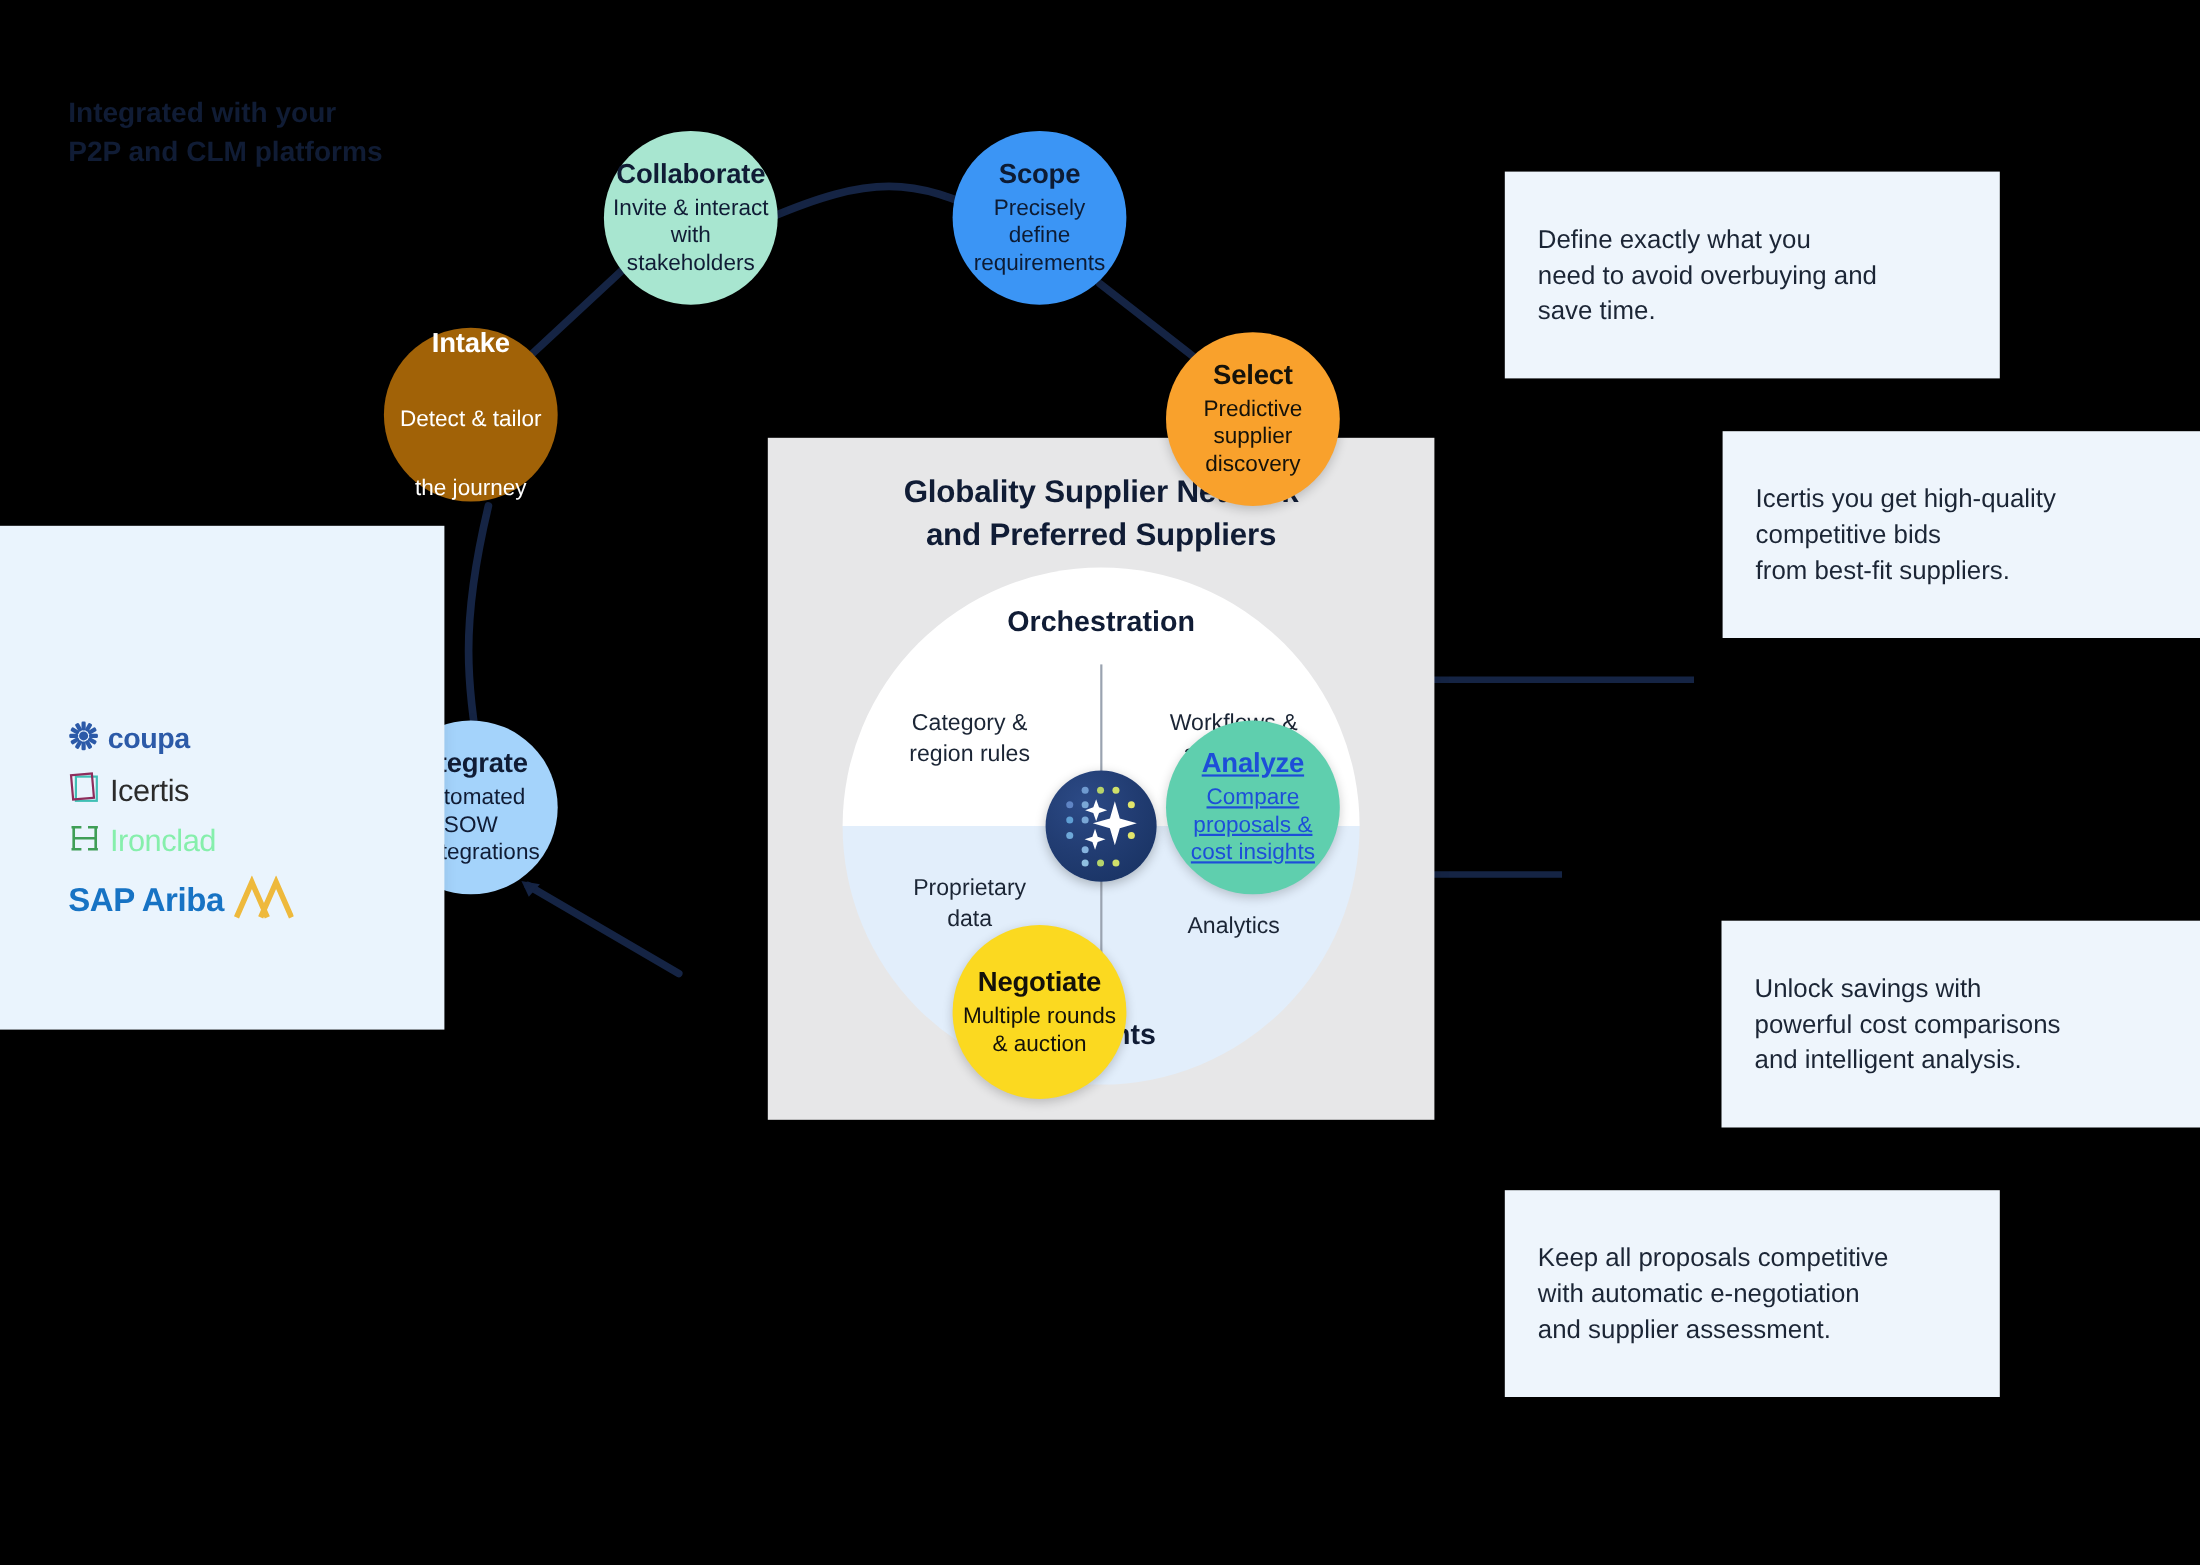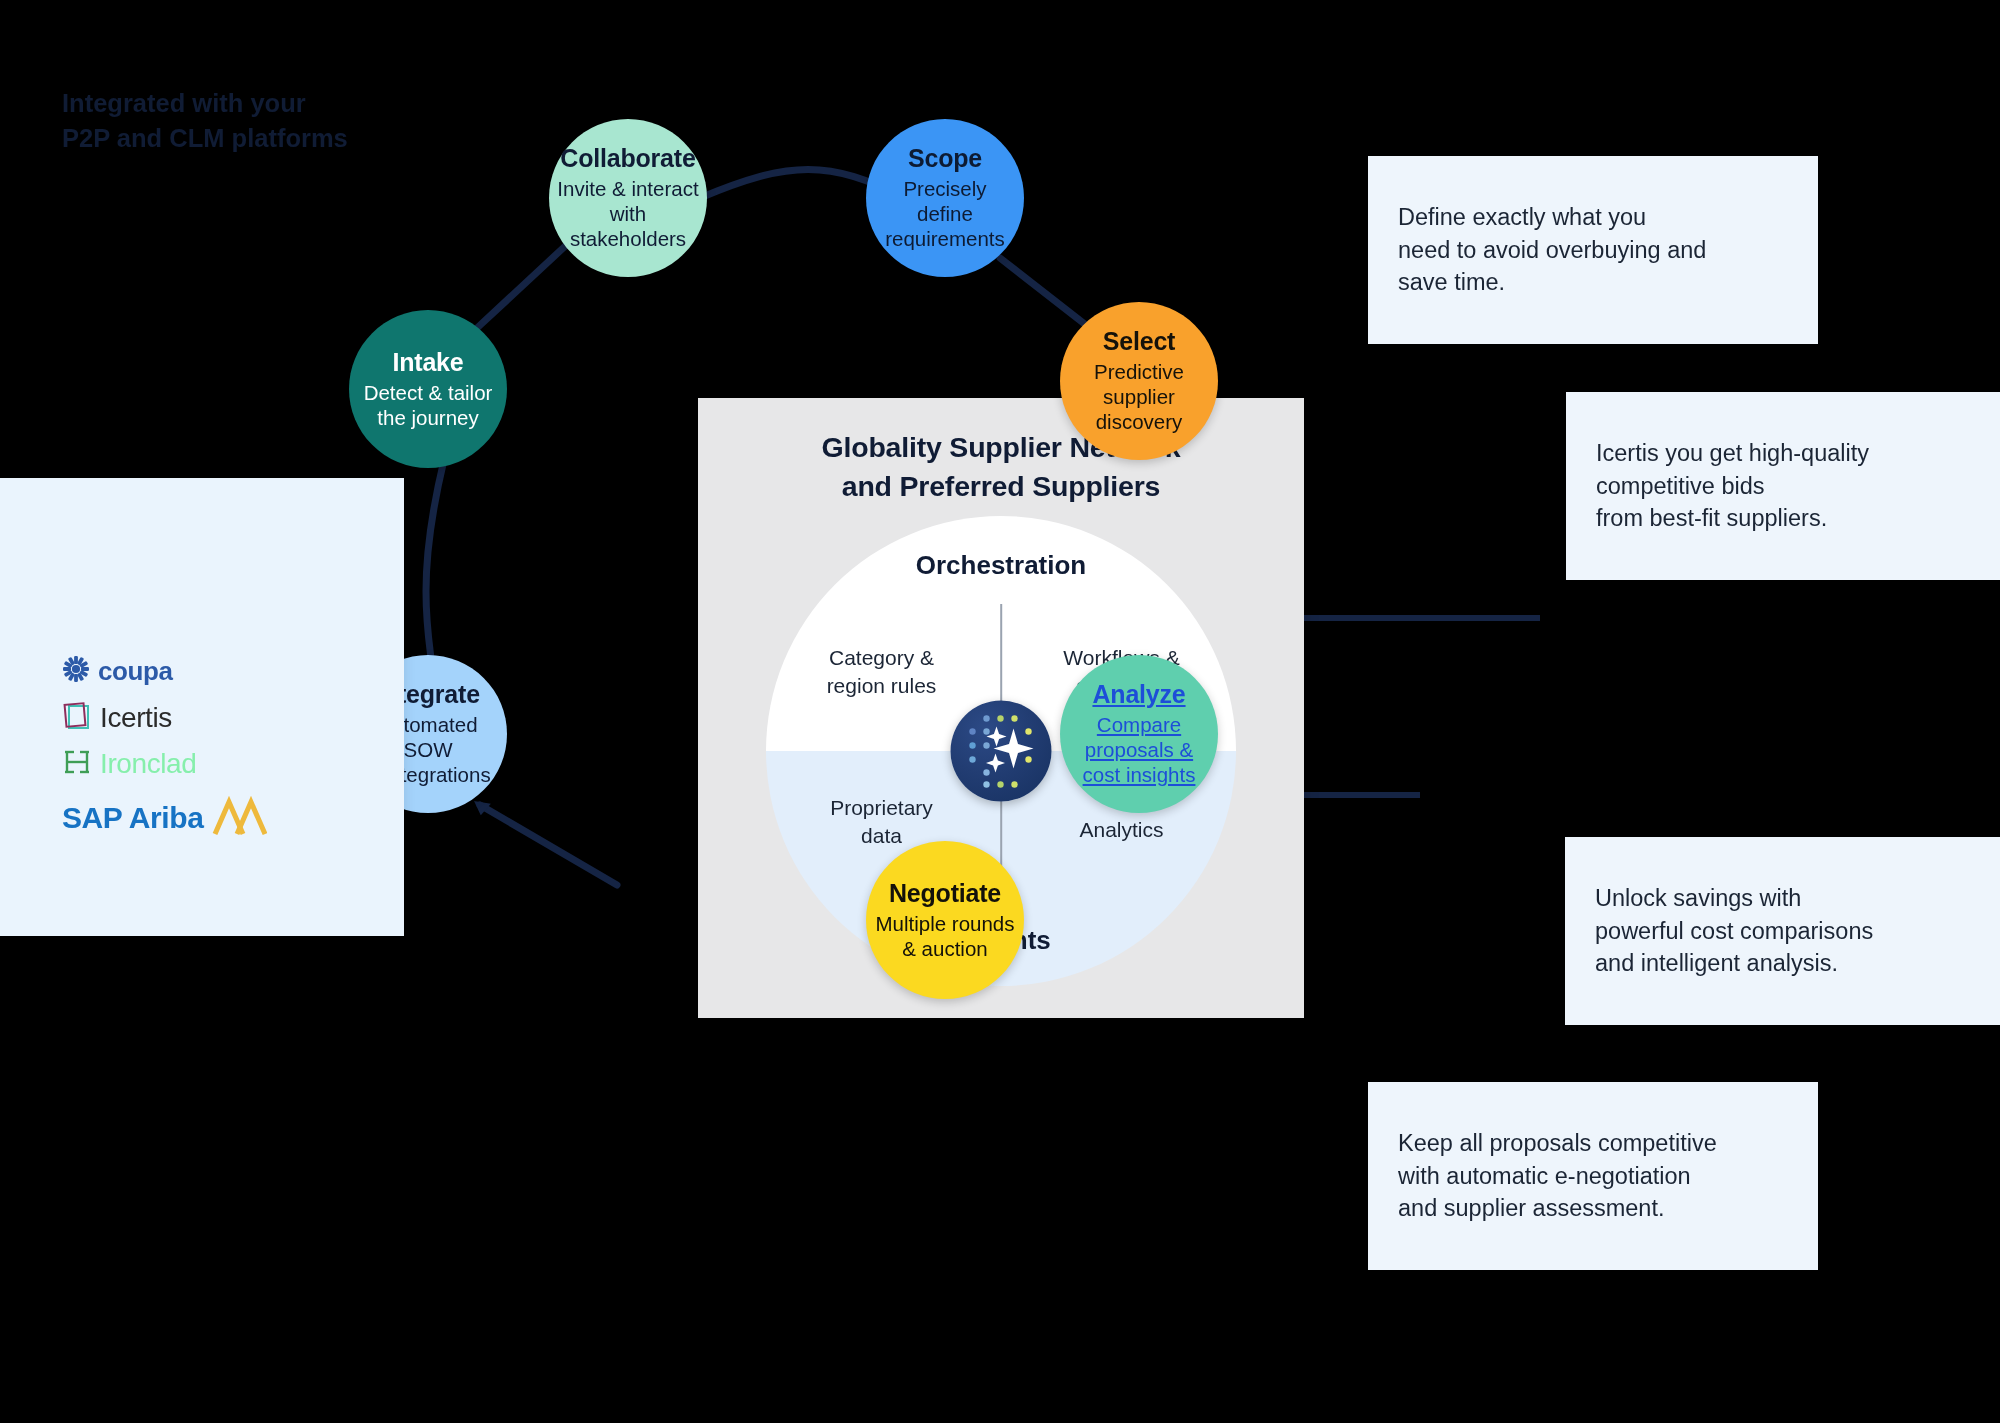--- a/index.html
+++ b/index.html
@@ -111,21 +111,21 @@
     position: absolute;
     width: 175px;
     text-align: center;
     font-size: 21px;
     line-height: 1.32;
     color: #1b2535;
   }
   .cell-tl { left: 28px;  top: 128px; }
   .cell-tr { left: 268px; top: 128px; }
   .cell-bl { left: 28px;  top: 278px; }
-  .cell-br { left: 268px; top: 300px; }
+  .cell-br { left: 268px; top: 312px; }
 
   
   .ai-orb {
     position: absolute;
     left: 50%;
     top: 235px;
     transform: translate(-50%, -50%);
     width: 101px;
     height: 101px;
     border-radius: 50%;
@@ -346,21 +346,21 @@
     <div class="node-sub">&amp; auction</div>
   </div>
 
 
   <div class="node" style="left:349px; top:655px; width:158px; height:158px; background:#a4d3fb; color:#101c35;">
     <div class="node-title">Integrate</div>
     <div class="node-sub">Automated SOW</div>
     <div class="node-sub">&amp; integrations</div>
   </div>
 
-  <div class="node" style="left:349px; top:310px; width:158px; height:158px; background:#0f766e; color:#ffffff;">
+  <div class="node" style="left:349px; top:298px; width:158px; height:158px; background:#a16207; color:#ffffff;justify-content:space-between;">
     <div class="node-title">Intake</div>
     <div class="node-sub">Detect &amp; tailor</div>
     <div class="node-sub">the journey</div>
   </div>
 
   <div class="callout" style="left:1368px; top:156px; width:450px; height:188px;">
     <p>
       <span>Define exactly what you</span><br>
       <span>need to avoid overbuying and</span><br>
       <span>save time.</span>

